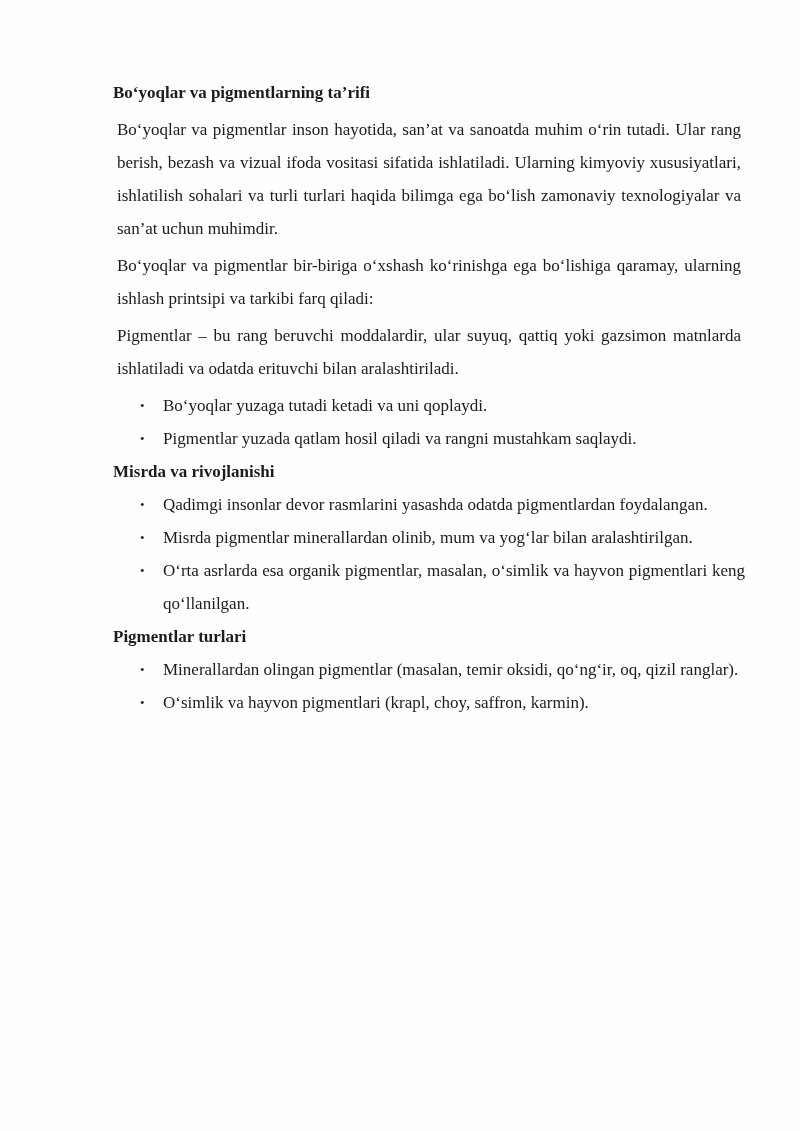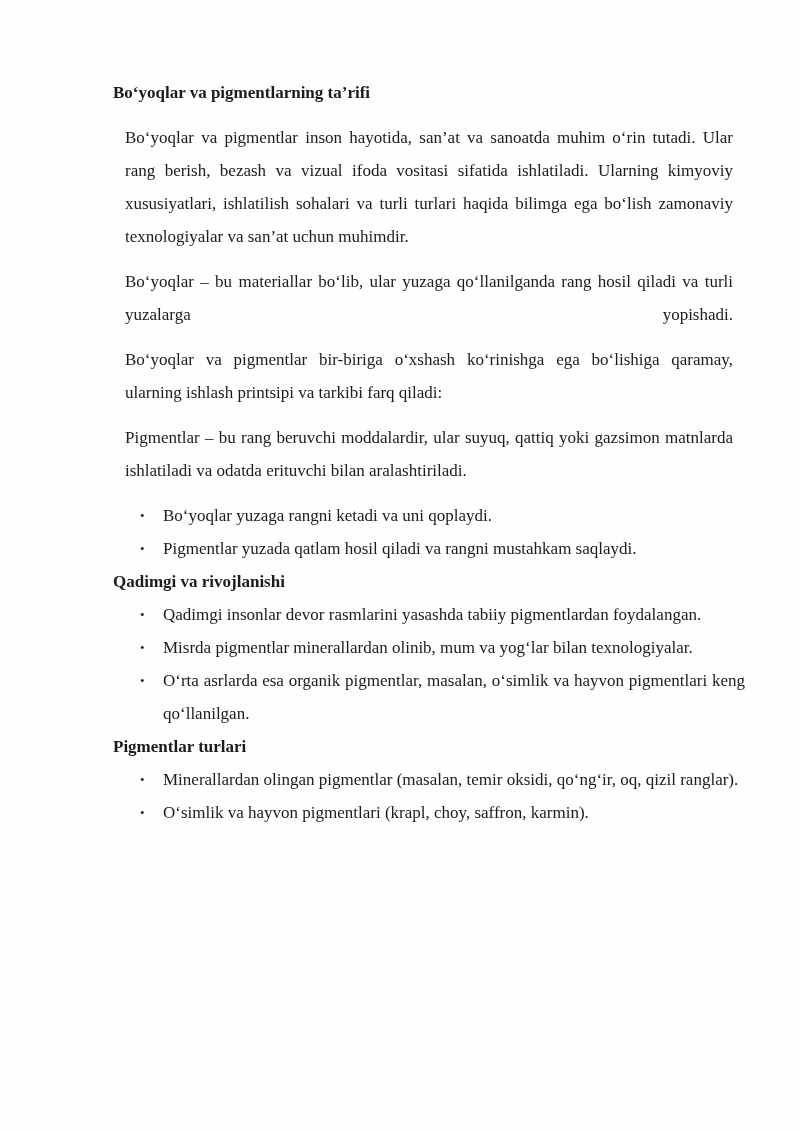--- a/index.html
+++ b/index.html
@@ -26,21 +26,21 @@
   .doc-body {
     width: 632px;
   }
   .heading {
     font-weight: bold;
     text-align: left;
     margin: 0;
   }
   .paragraph {
     text-align: justify;
-    margin: 12px;
+    margin: 4px;
   }
   .justify-last {
     text-align-last: justify;
   }
   .bullet-item {
     display: flex;
     align-items: flex-start;
     margin: 0;
   }
   .bullet-marker {
@@ -57,39 +57,38 @@
     margin: 0;
   }
 </style>
 </head>
 <body>
 
 <div class="page">
   <div class="doc-body" id="doc-body">
       <div class="heading">Bo‘yoqlar va pigmentlarning ta’rifi</div>
       <div class="paragraph">Bo‘yoqlar va pigmentlar inson hayotida, san’at va sanoatda muhim o‘rin tutadi. Ular rang berish, bezash va vizual ifoda vositasi sifatida ishlatiladi. Ularning kimyoviy xususiyatlari, ishlatilish sohalari va turli turlari haqida bilimga ega bo‘lish zamonaviy texnologiyalar va san’at uchun muhimdir.</div>
-      <div class="paragraph justify-last">Bo‘yoqlar – bu materiallar bo‘lib, ular yuzaga qo‘llanilganda rang hosil qiladi va turli yuzalarga yopishadi.</div>
       <div class="paragraph">Bo‘yoqlar va pigmentlar bir-biriga o‘xshash ko‘rinishga ega bo‘lishiga qaramay, ularning ishlash printsipi va tarkibi farq qiladi:</div>
       <div class="paragraph">Pigmentlar – bu rang beruvchi moddalardir, ular suyuq, qattiq yoki gazsimon matnlarda ishlatiladi va odatda erituvchi bilan aralashtiriladi.</div>
       <div class="bullet-item">
         <span class="bullet-marker">•</span>
-        <div class="bullet-text">Bo‘yoqlar yuzaga rangni ketadi va uni qoplaydi.</div>
+        <div class="bullet-text">Bo‘yoqlar yuzaga tutadi ketadi va uni qoplaydi.</div>
       </div>
       <div class="bullet-item">
         <span class="bullet-marker">•</span>
         <div class="bullet-text">Pigmentlar yuzada qatlam hosil qiladi va rangni mustahkam saqlaydi.</div>
       </div>
-      <div class="heading">Qadimgi va rivojlanishi</div>
+      <div class="heading">Misrda va rivojlanishi</div>
       <div class="bullet-item">
         <span class="bullet-marker">•</span>
-        <div class="bullet-text">Qadimgi insonlar devor rasmlarini yasashda tabiiy pigmentlardan foydalangan.</div>
+        <div class="bullet-text">Qadimgi insonlar devor rasmlarini yasashda odatda pigmentlardan foydalangan.</div>
       </div>
       <div class="bullet-item">
         <span class="bullet-marker">•</span>
-        <div class="bullet-text">Misrda pigmentlar minerallardan olinib, mum va yog‘lar bilan texnologiyalar.</div>
+        <div class="bullet-text">Misrda pigmentlar minerallardan olinib, mum va yog‘lar bilan aralashtirilgan.</div>
       </div>
       <div class="bullet-item">
         <span class="bullet-marker">•</span>
         <div class="bullet-text">O‘rta asrlarda esa organik pigmentlar, masalan, o‘simlik va hayvon pigmentlari keng qo‘llanilgan.</div>
       </div>
       <div class="heading">Pigmentlar turlari</div>
       <div class="bullet-item">
         <span class="bullet-marker">•</span>
         <div class="bullet-text">Minerallardan olingan pigmentlar (masalan, temir oksidi, qo‘ng‘ir, oq, qizil ranglar).</div>
       </div>

